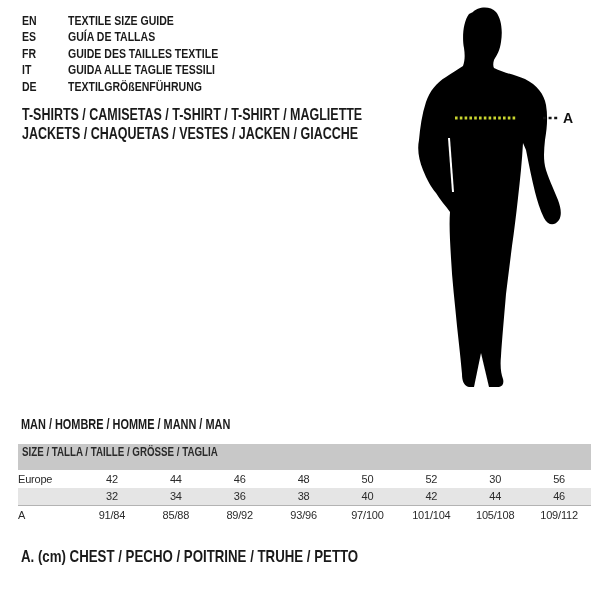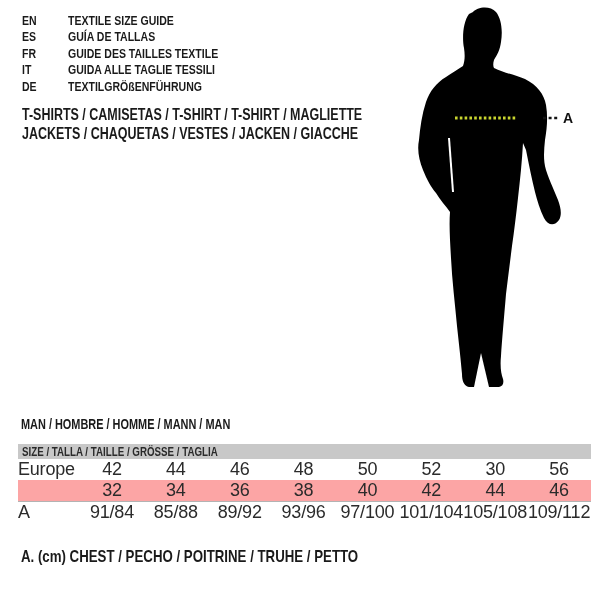--- a/index.html
+++ b/index.html
@@ -21,34 +21,34 @@
 
   
   .figure{position:absolute;left:390px;top:0;width:210px;height:400px;}
 
   
   .man-heading{position:absolute;left:21px;top:416px;font-size:14px;font-weight:700;}
 
   
   .size-table-wrap{position:absolute;left:18px;top:444px;width:573px;}
   .size-table-header{
-    height:15px;line-height:17px;background:#c8c8c8;
+    height:26px;line-height:17px;background:#c8c8c8;
     font-size:12.5px;font-weight:700;color:#2a2a2a;padding-left:4px;
   }
   table.size-table{
     width:100%;border-collapse:collapse;table-layout:fixed;
-    font-size:18px;letter-spacing:-0.2px;color:#2b2b2b;
+    font-size:11px;letter-spacing:-0.2px;color:#2b2b2b;
   }
   table.size-table col.c-label{width:62px;}
   table.size-table td{padding:0;vertical-align:middle;}
   td.label{text-align:left;padding-left:4px;}
   td.val{text-align:center;}
   tr.row-europe{height:18px;background:#ffffff;}
   tr.row-us{height:18px;background:#ececec;}
-  tr.row-blank{height:17px;background:#fca5a5;margin-left:22px;}
+  tr.row-blank{height:17px;background:#e5e5e5;margin-left:22px;}
   tr.row-a{height:19px;background:#ffffff;}
   tr.row-a td{border-top:1px solid #b3b3b3;}
 
   
   .footnote{position:absolute;left:21px;top:547px;font-size:17px;font-weight:700;}
 </style>
 </head>
 <body>
 
 <div class="lang-list">

